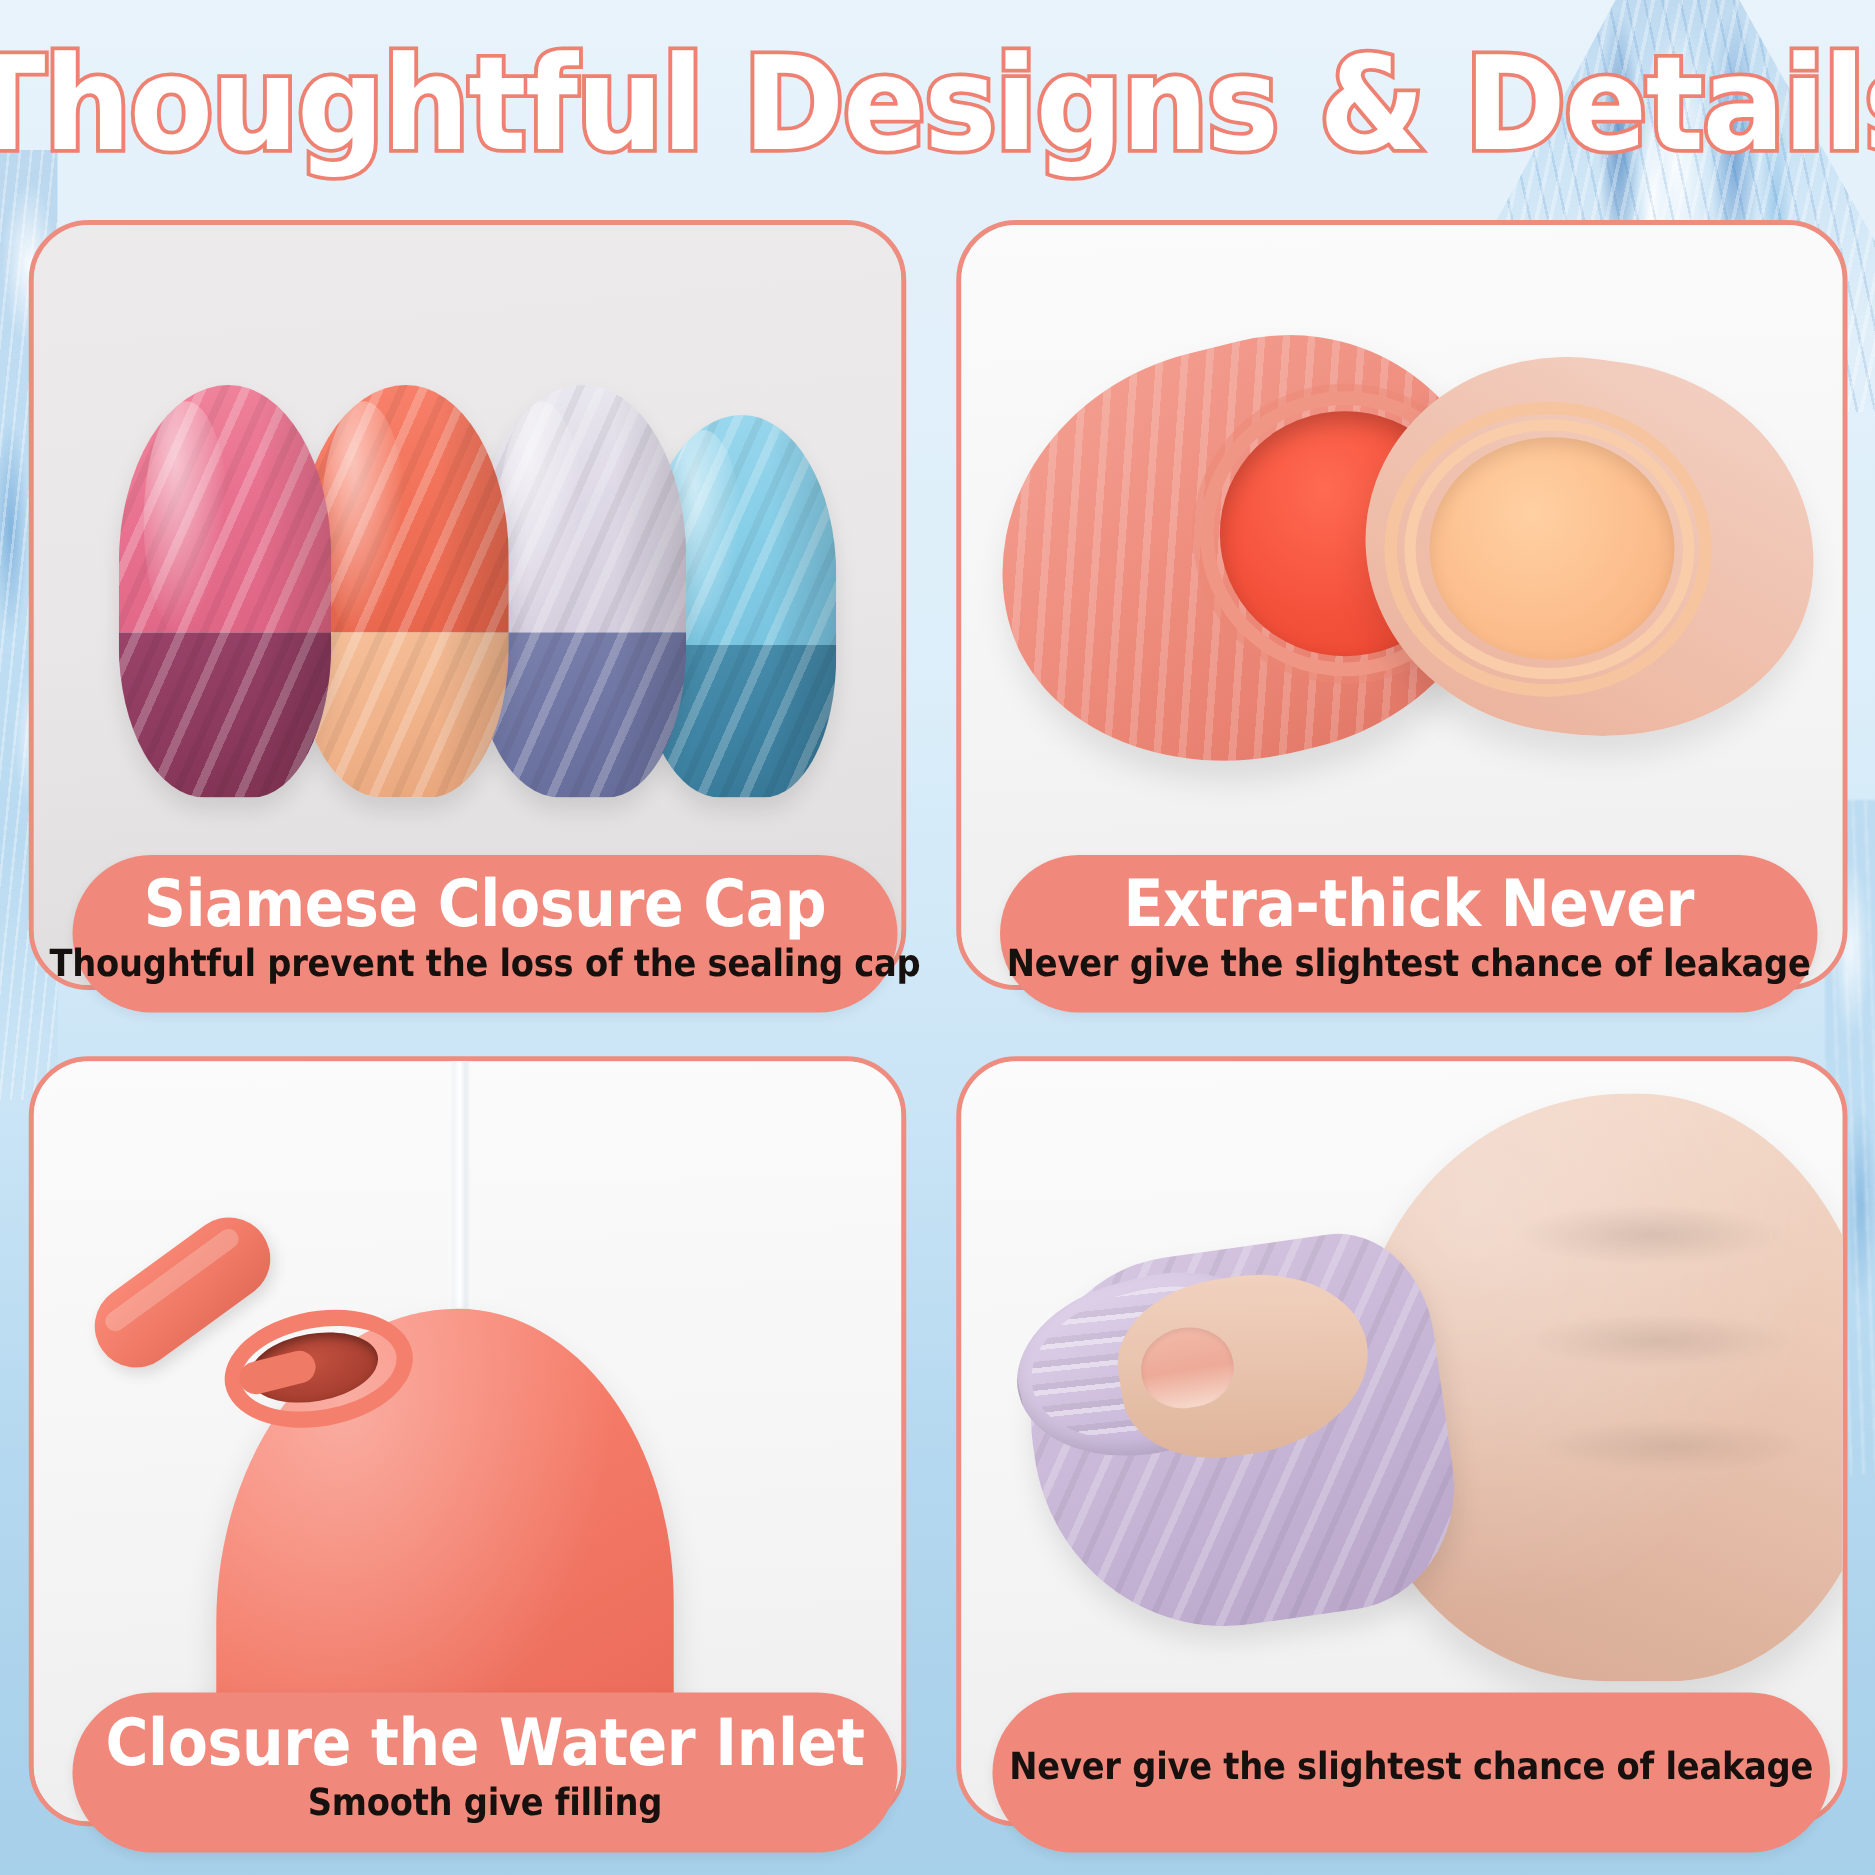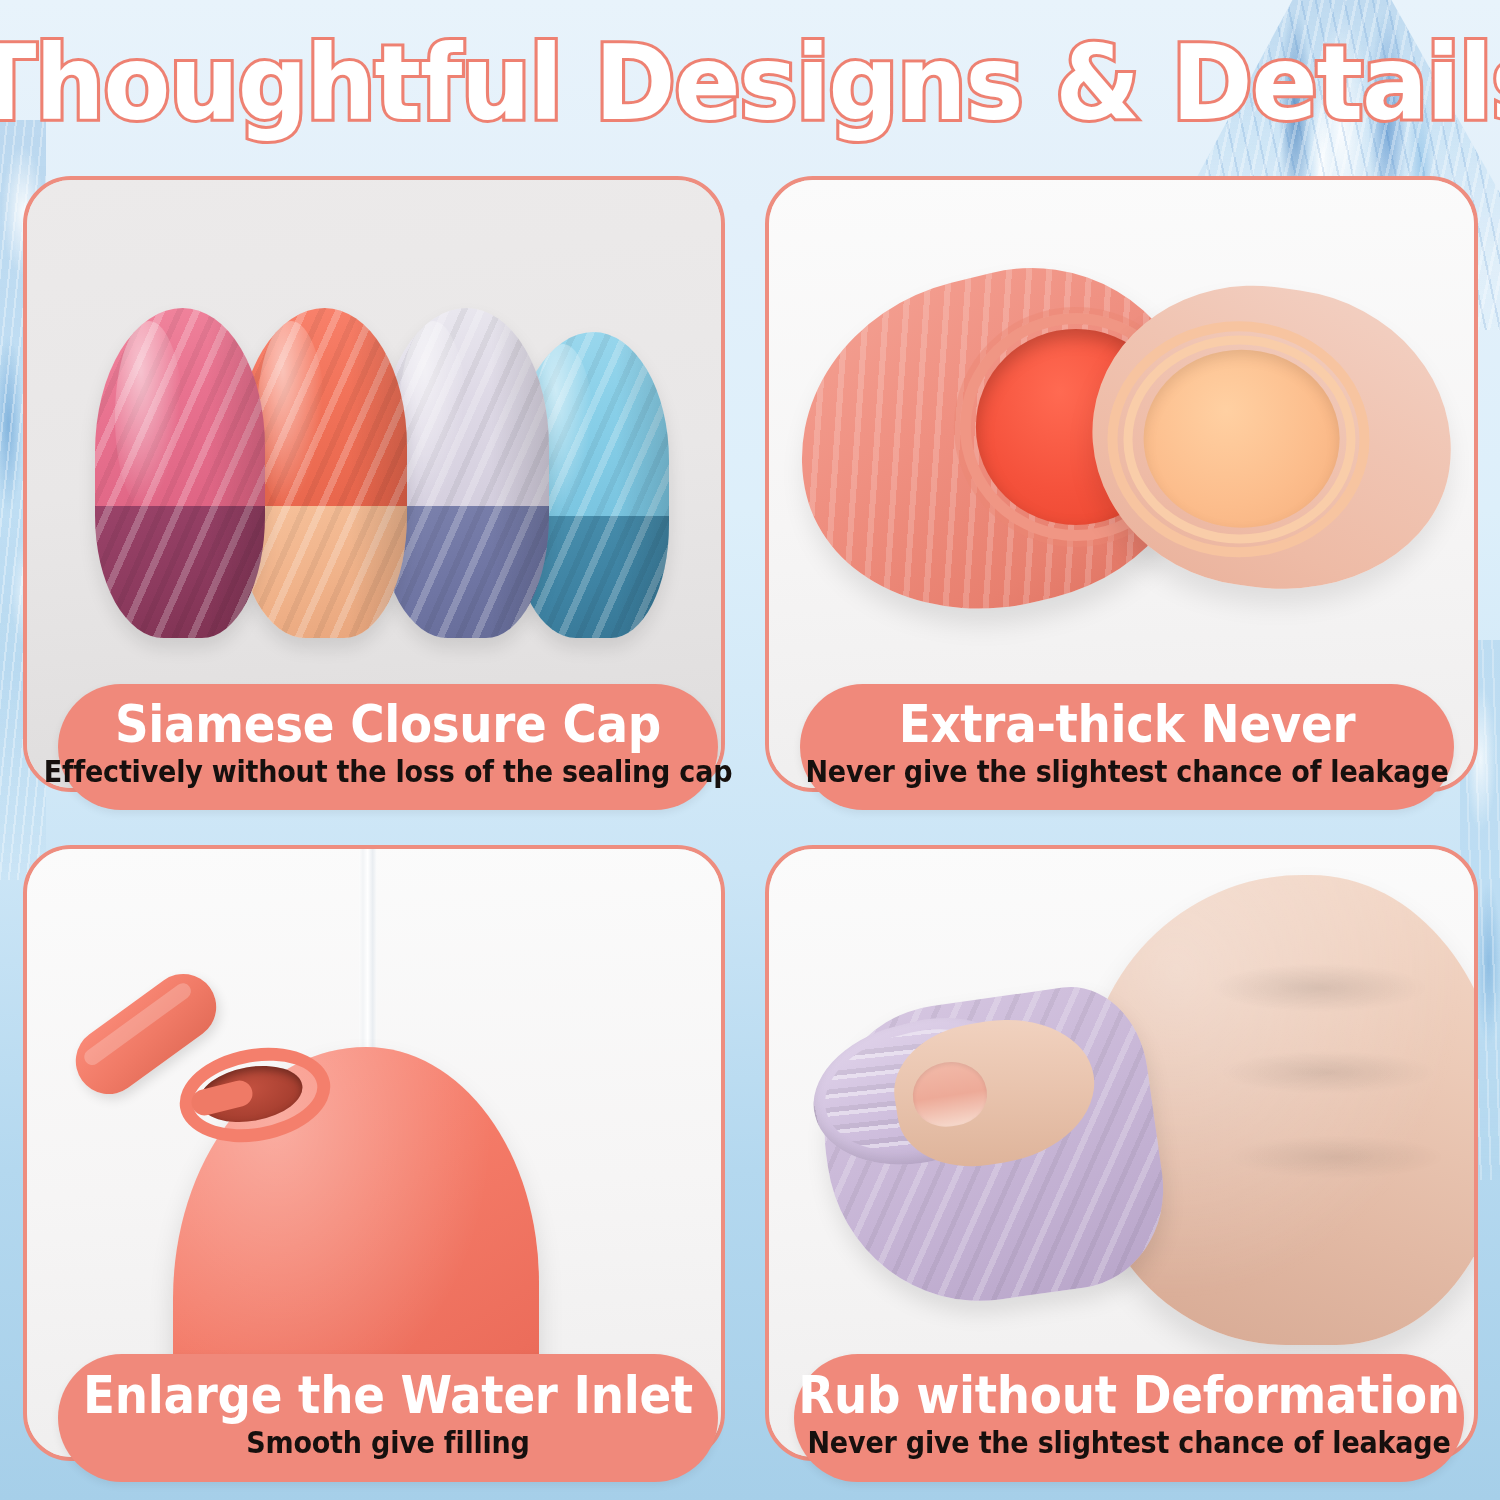--- a/index.html
+++ b/index.html
@@ -422,29 +422,28 @@
       <div class="thumb">
         <div class="nail"></div>
       </div>
     </div>
   </div>
 
 </div>
 
 <div class="caption cap1">
   <div class="cap-title">Siamese Closure Cap</div>
-  <div class="cap-sub">Effectively without the loss of the sealing cap</div>
+  <div class="cap-sub">Thoughtful prevent the loss of the sealing cap</div>
 </div>
 
 <div class="caption cap2">
   <div class="cap-title">Extra-thick Never</div>
   <div class="cap-sub">Never give the slightest chance of leakage</div>
 </div>
 
 <div class="caption cap3">
-  <div class="cap-title">Enlarge the Water Inlet</div>
+  <div class="cap-title">Closure the Water Inlet</div>
   <div class="cap-sub">Smooth give filling</div>
 </div>
 
 <div class="caption cap4">
-  <div class="cap-title">Rub without Deformation</div>
   <div class="cap-sub">Never give the slightest chance of leakage</div>
 </div>
 
 </body></html>

